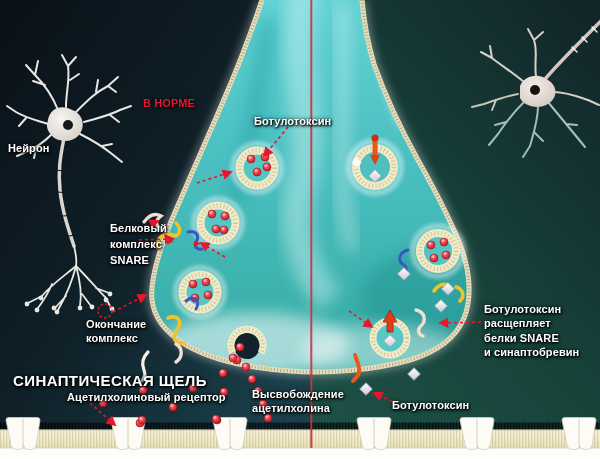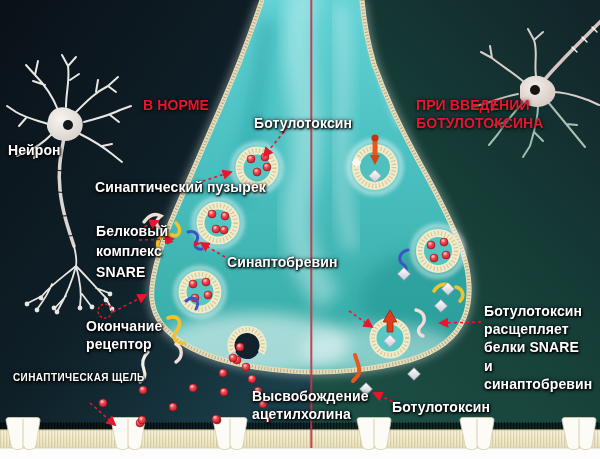--- a/index.html
+++ b/index.html
@@ -1,24 +1,24 @@
 <!DOCTYPE html>
 <html><head>
 <meta charset="utf-8">
 <style>
   html,body{margin:0;padding:0;background:#000;}
   #stage{position:relative;width:600px;height:459px;overflow:hidden;
          font-family:"Liberation Sans",sans-serif;background:#0c151c;}
   #scene-svg{position:absolute;left:0;top:0;}
-  .lbl{position:absolute;font-weight:bold;font-size:14px;line-height:1.3;
+  .lbl{position:absolute;font-weight:bold;font-size:11px;line-height:1.3;
        color:#fff;white-space:pre-line;letter-spacing:.1px;
        text-shadow:0 1px 3px rgba(0,0,0,.95),0 0 4px rgba(0,0,0,.7),1px 1px 2px rgba(0,0,0,.9);}
   .lbl.red{color:#e8152d;text-shadow:0 1px 3px rgba(0,0,0,.8),0 0 4px rgba(0,0,0,.5);}
-  .lbl.big{font-size:10px;letter-spacing:.4px;}
-  .lbl.snare{line-height:1.45;}
+  .lbl.big{font-size:15px;letter-spacing:.4px;}
+  .lbl.snare{line-height:1.45;margin-left:14px;}
 </style>
 </head>
 <body>
 
 <div id="stage">
 
 <svg id="scene-svg" width="600" height="459" viewBox="0 0 600 459">
   <defs>
     <linearGradient id="bgL" x1="0" y1="0" x2="0.85" y2="0.9">
       <stop offset="0" stop-color="#0a1118"></stop>
@@ -333,32 +333,29 @@
     <path d="M113,312 L146,295" marker-end="url(#arr)"></path>
     <path d="M90,403 L115,425" marker-end="url(#arr)"></path>
     <path d="M349,311 L372,327" marker-end="url(#arr)"></path>
     <path d="M398,404 L374,393" marker-end="url(#arr)"></path>
     <path d="M481,322 L440,323" marker-end="url(#arr)"></path>
     <circle cx="105" cy="311" r="7" stroke-dasharray="2.5 2.2" stroke-width="1.4"></circle>
   </g>
 </svg>
 
   <div class="lbl red" style="left:143px;top:96px">В НОРМЕ</div>
-  <div class="lbl red" style="left:416px;top:96px">ПРИ ВВЕДЕНИИ
-БОТУЛОТОКСИНА</div>
   <div class="lbl" style="left:254px;top:114px">Ботулотоксин</div>
   <div class="lbl" style="left:8px;top:141px">Нейрон</div>
-  <div class="lbl" style="left:95px;top:178px">Синаптический пузырек</div>
   <div class="lbl snare" style="left:96px;top:221px">Белковый
 комплекс
 SNARE</div>
-  <div class="lbl" style="left:227px;top:253px">Синаптобревин</div>
   <div class="lbl" style="left:86px;top:317px">Окончание
-рецептор</div>
+комплекс</div>
   <div class="lbl big" style="left:13px;top:371px">СИНАПТИЧЕСКАЯ ЩЕЛЬ</div>
+  <div class="lbl" style="left:67px;top:390px">Ацетилхолиновый рецептор</div>
   <div class="lbl" style="left:252px;top:387px">Высвобождение
 ацетилхолина</div>
   <div class="lbl" style="left:484px;top:302px">Ботулотоксин
 расщепляет
 белки SNARE
 и синаптобревин</div>
   <div class="lbl" style="left:392px;top:398px">Ботулотоксин</div>
 </div>
 
 </body></html>

